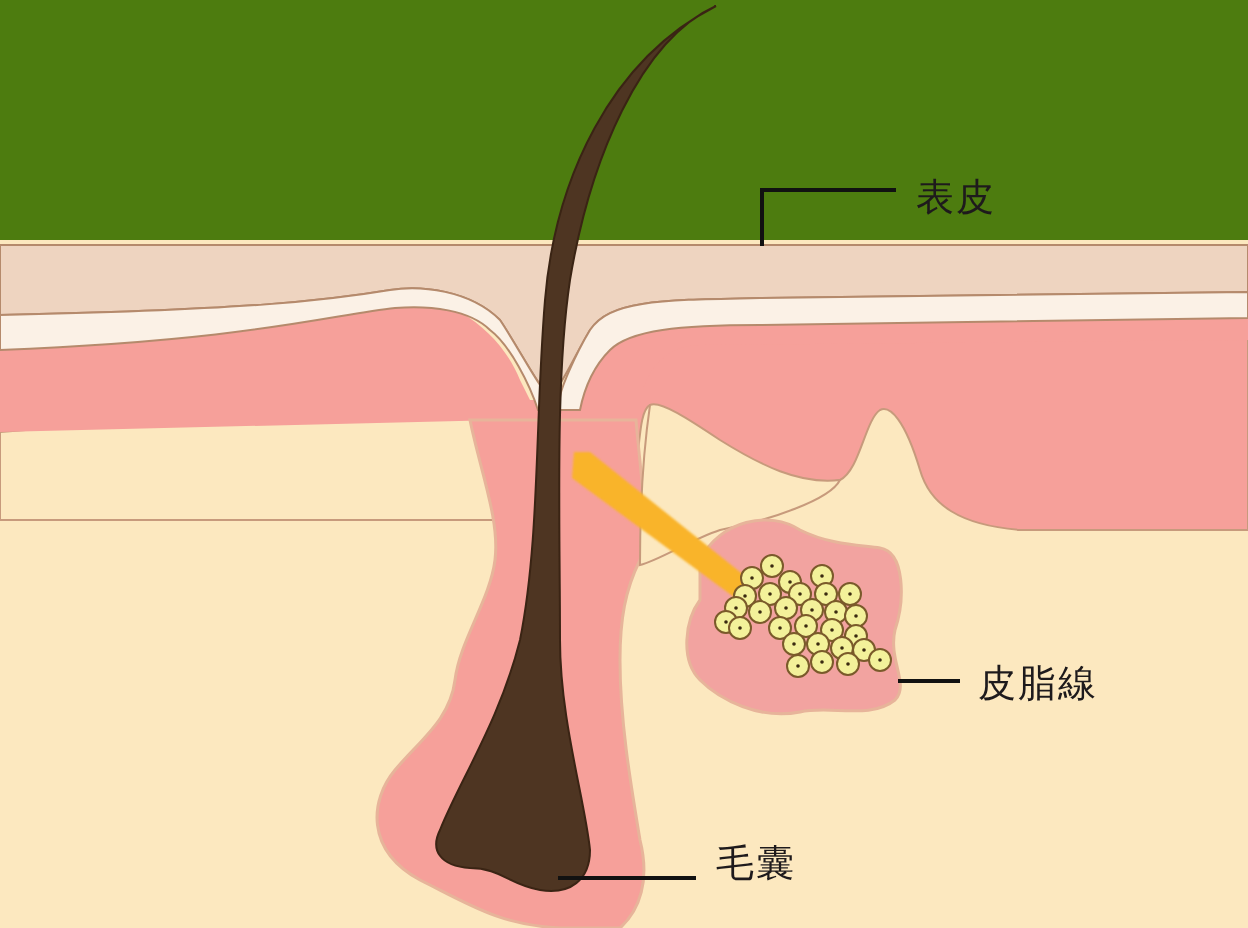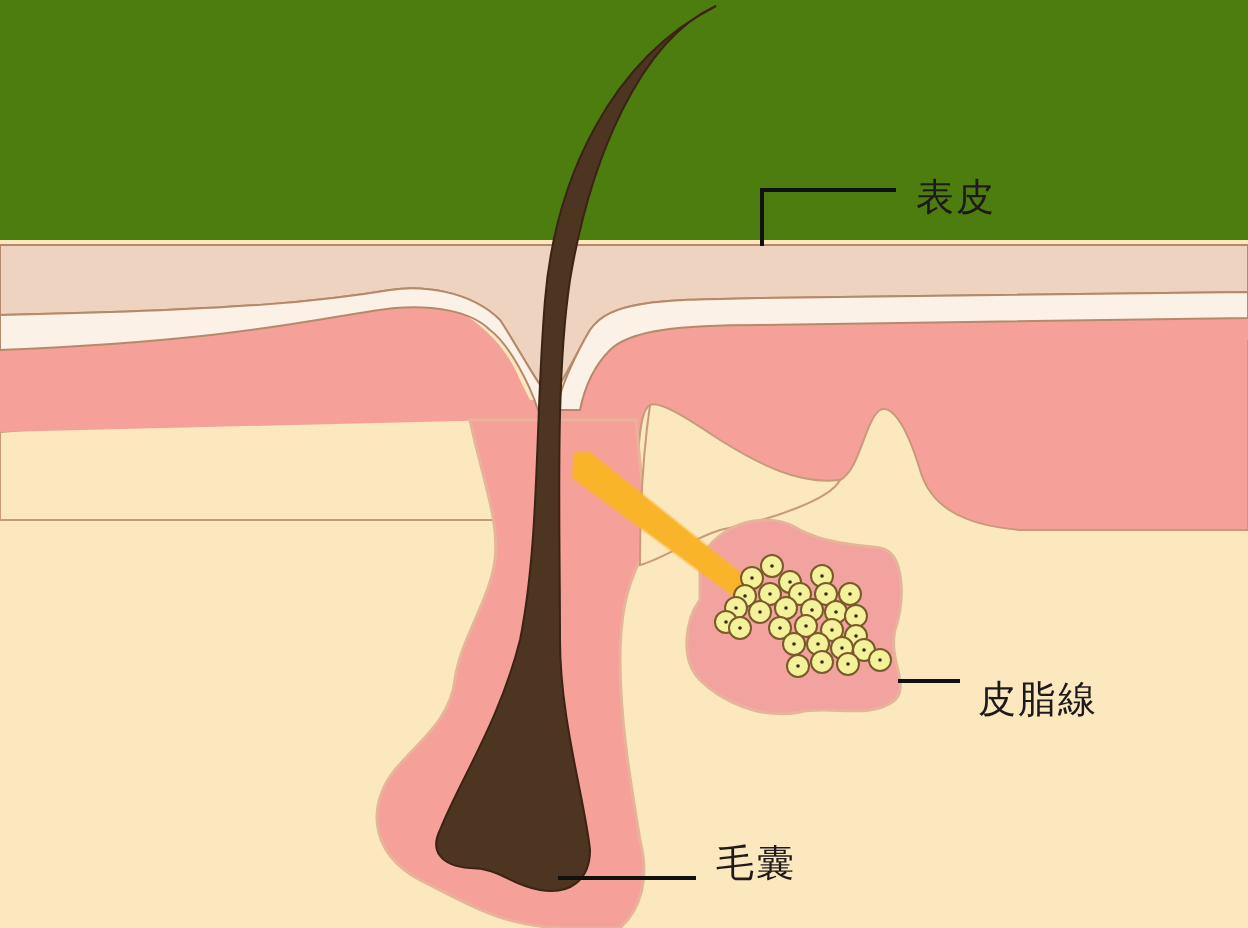--- a/index.html
+++ b/index.html
@@ -14,21 +14,21 @@
     .label {
       position: absolute;
       font-family: "DejaVu Sans", sans-serif;
       font-size: 38px;
       color: #1e1a1c;
       letter-spacing: 2px;
       line-height: 1;
       white-space: nowrap;
     }
     #label-epidermis { left: 916px; top: 178px; }
-    #label-sebaceous { left: 978px; top: 680px; }
+    #label-sebaceous { left: 978px; top: 664px; }
     #label-follicle { left: 716px; top: 844px; }
   </style>
 </head>
 <body>
 
 <div id="stage">
   <svg id="diagram" width="1248" height="928" viewBox="0 0 1248 928" xmlns="http://www.w3.org/2000/svg">
     <defs>
       <filter id="soft" x="-10%" y="-10%" width="120%" height="120%">
         <feGaussianBlur stdDeviation="1.2"></feGaussianBlur>

